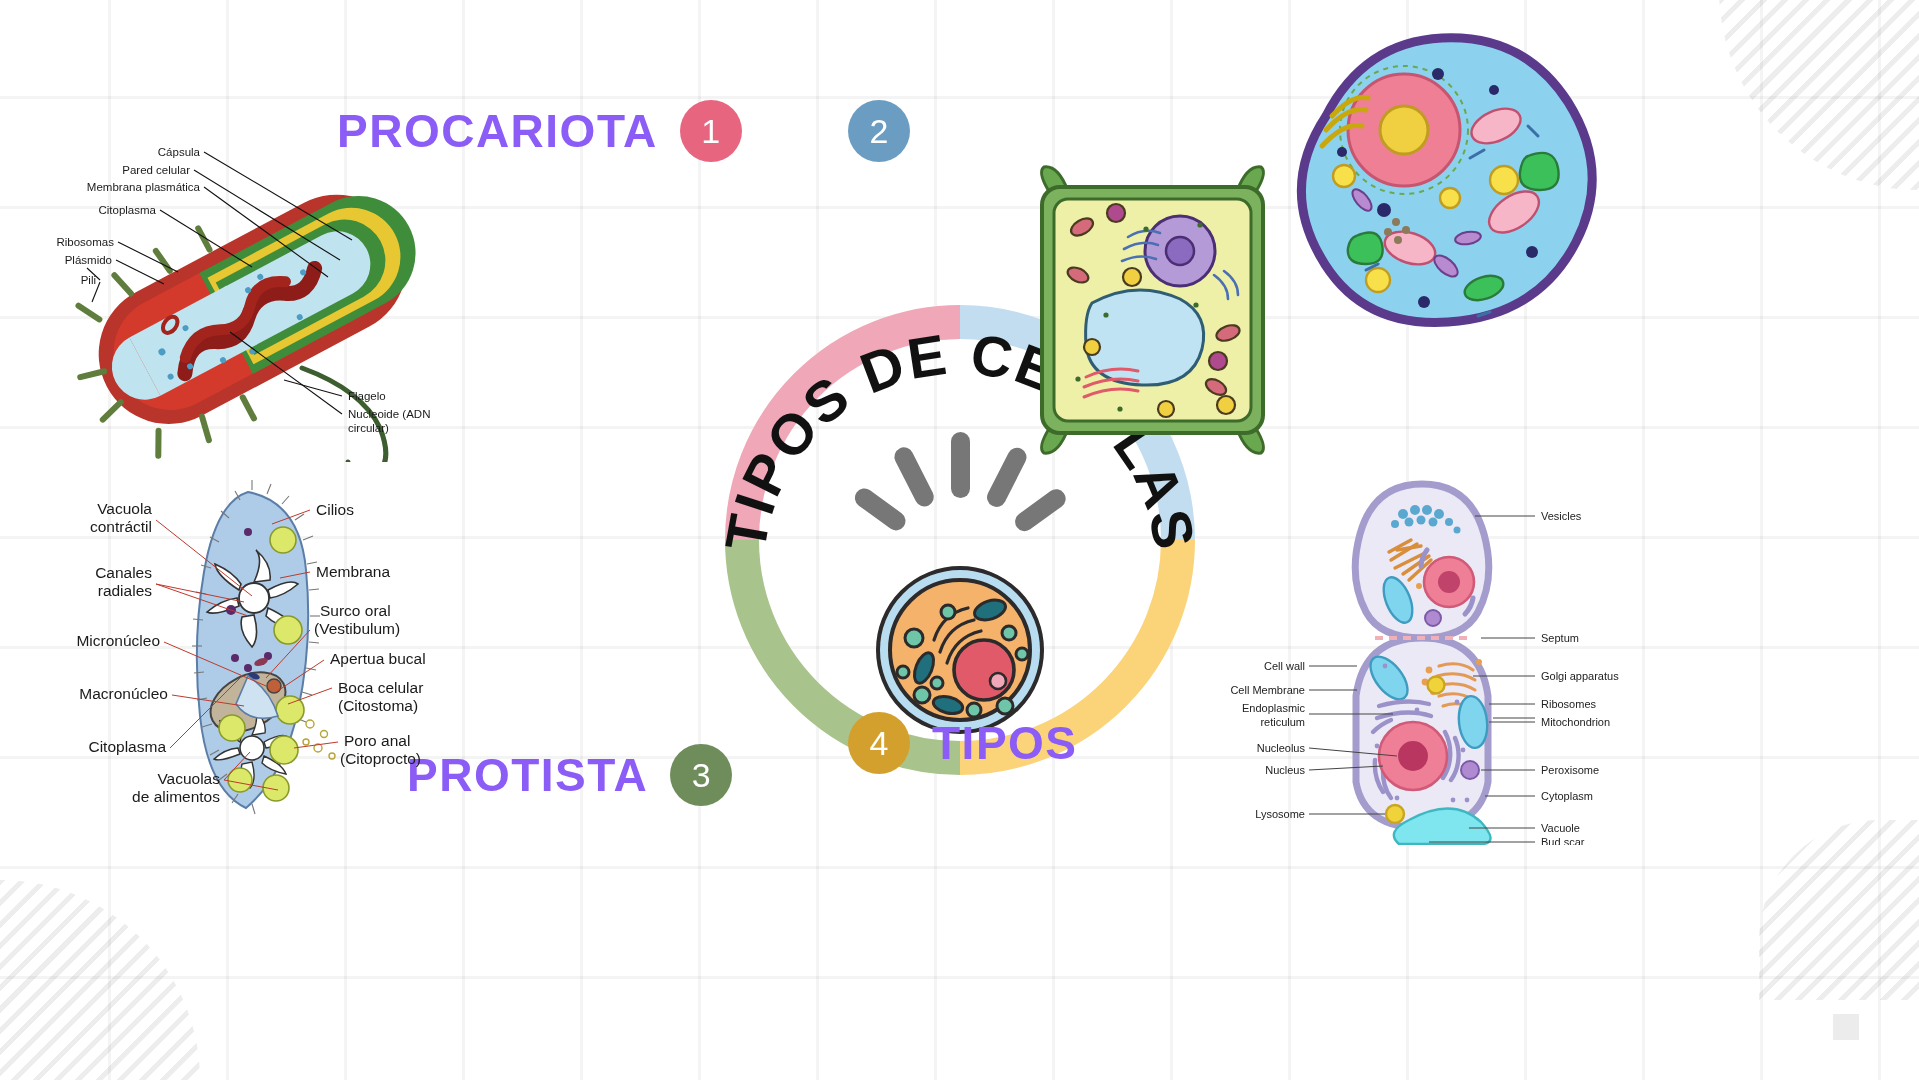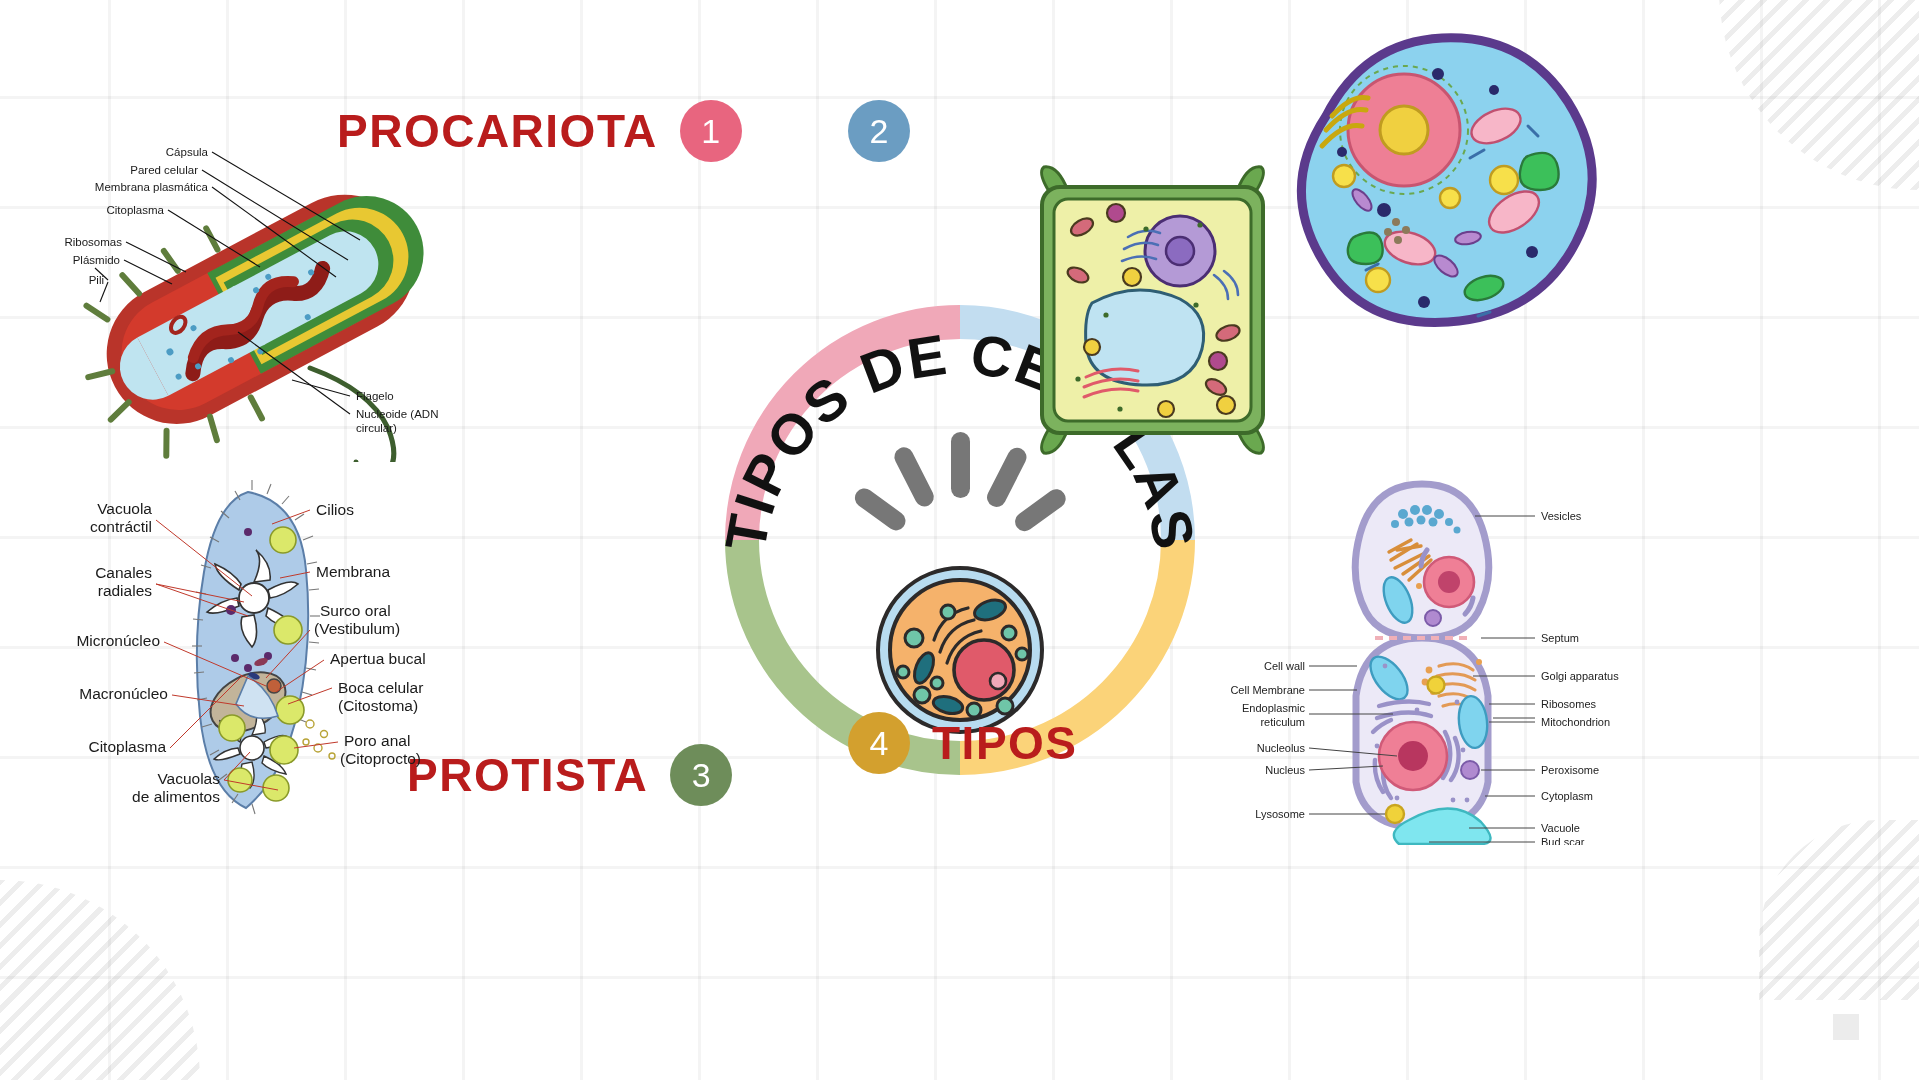--- a/index.html
+++ b/index.html
@@ -47,37 +47,37 @@
     letter-spacing:2px;
     fill:#111111;
   }
 
   
   .ray{fill:#777777;}
 
   
   .section-head{position:absolute;display:flex;align-items:center;gap:22px;}
   .section-title{
-    font-size:46px;font-weight:bold;color:#b91c1c;letter-spacing:1.5px;
+    font-size:46px;font-weight:bold;color:#8b5cf6;letter-spacing:1.5px;
     white-space:nowrap;line-height:1;
   }
   .badge{
     width:62px;height:62px;border-radius:50%;
     display:flex;align-items:center;justify-content:center;
     color:#ffffff;font-size:34px;font-weight:normal;
     flex:0 0 auto;
   }
   #head-1{left:337px;top:100px;}
   #head-2{left:848px;top:100px;}
   #head-3{left:407px;top:744px;}
   #head-4{left:848px;top:712px;}
 
   
   .panel{position:absolute;}
-  #panel-prokaryote{left:60px;top:132px;width:410px;height:330px;}
+  #panel-prokaryote{left:52px;top:132px;width:410px;height:330px;}
   #panel-protista{left:52px;top:480px;width:420px;height:340px;text-align:right;}
   #panel-plant{left:1020px;top:165px;width:265px;height:290px;}
   #panel-animal{left:1278px;top:30px;width:330px;height:300px;}
   #panel-fungal{left:1217px;top:470px;width:410px;height:375px;}
 
   .panel svg{display:block;width:100%;height:100%;}
 
   .lbl{font-family:"Liberation Sans",sans-serif;fill:#1a1a1a;}
   .lbl-pk{font-size:11.5px;}
   .lbl-pt{font-size:15.5px;}

